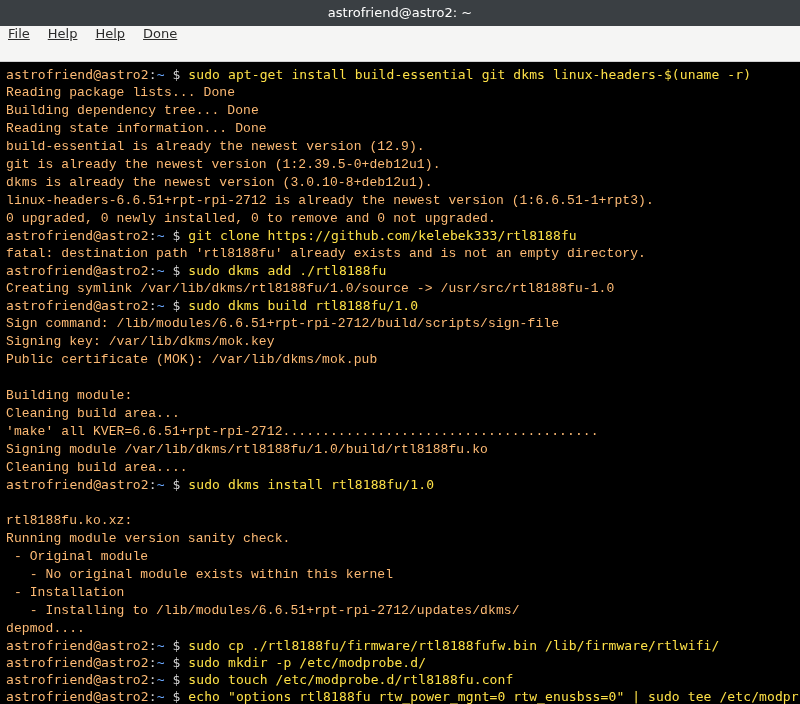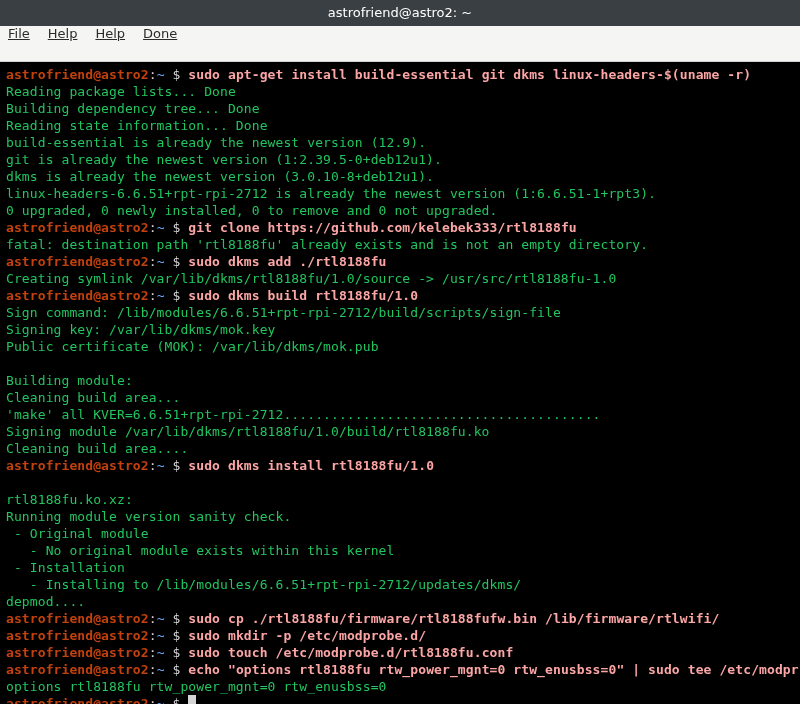--- a/index.html
+++ b/index.html
@@ -37,26 +37,26 @@
   .terminal {
     background: #000;
     color: #d4d4d4;
     padding: 4px 6px 6px 6px;
     line-height: 17px;
     letter-spacing: 0.1px;
     white-space: pre;
     height: calc(704px - 26px - 28px);
     overflow: hidden;
   }
-  .prompt { color: #c2410c; font-weight: bold; }  
+  .prompt { color: #fdba74; }  
   .colon  { color: #d4d4d4; }
   .tilde  { color: #6aa8ff; }
   .dollar { color: #d4d4d4; }
-  .cmd    { color: #fca5a5; font-weight: bold; }
-  .out    { color: #22c55e; }
+  .cmd    { color: #fde047; }
+  .out    { color: #fdba74; font-family: Liberation Mono, monospace; }
   .cursor {
     display: inline-block;
     width: 8px; height: 15px;
     background: #d4d4d4;
     vertical-align: -2px;
   }
   .line { display: block; }
 </style>
 </head>
 <body>

